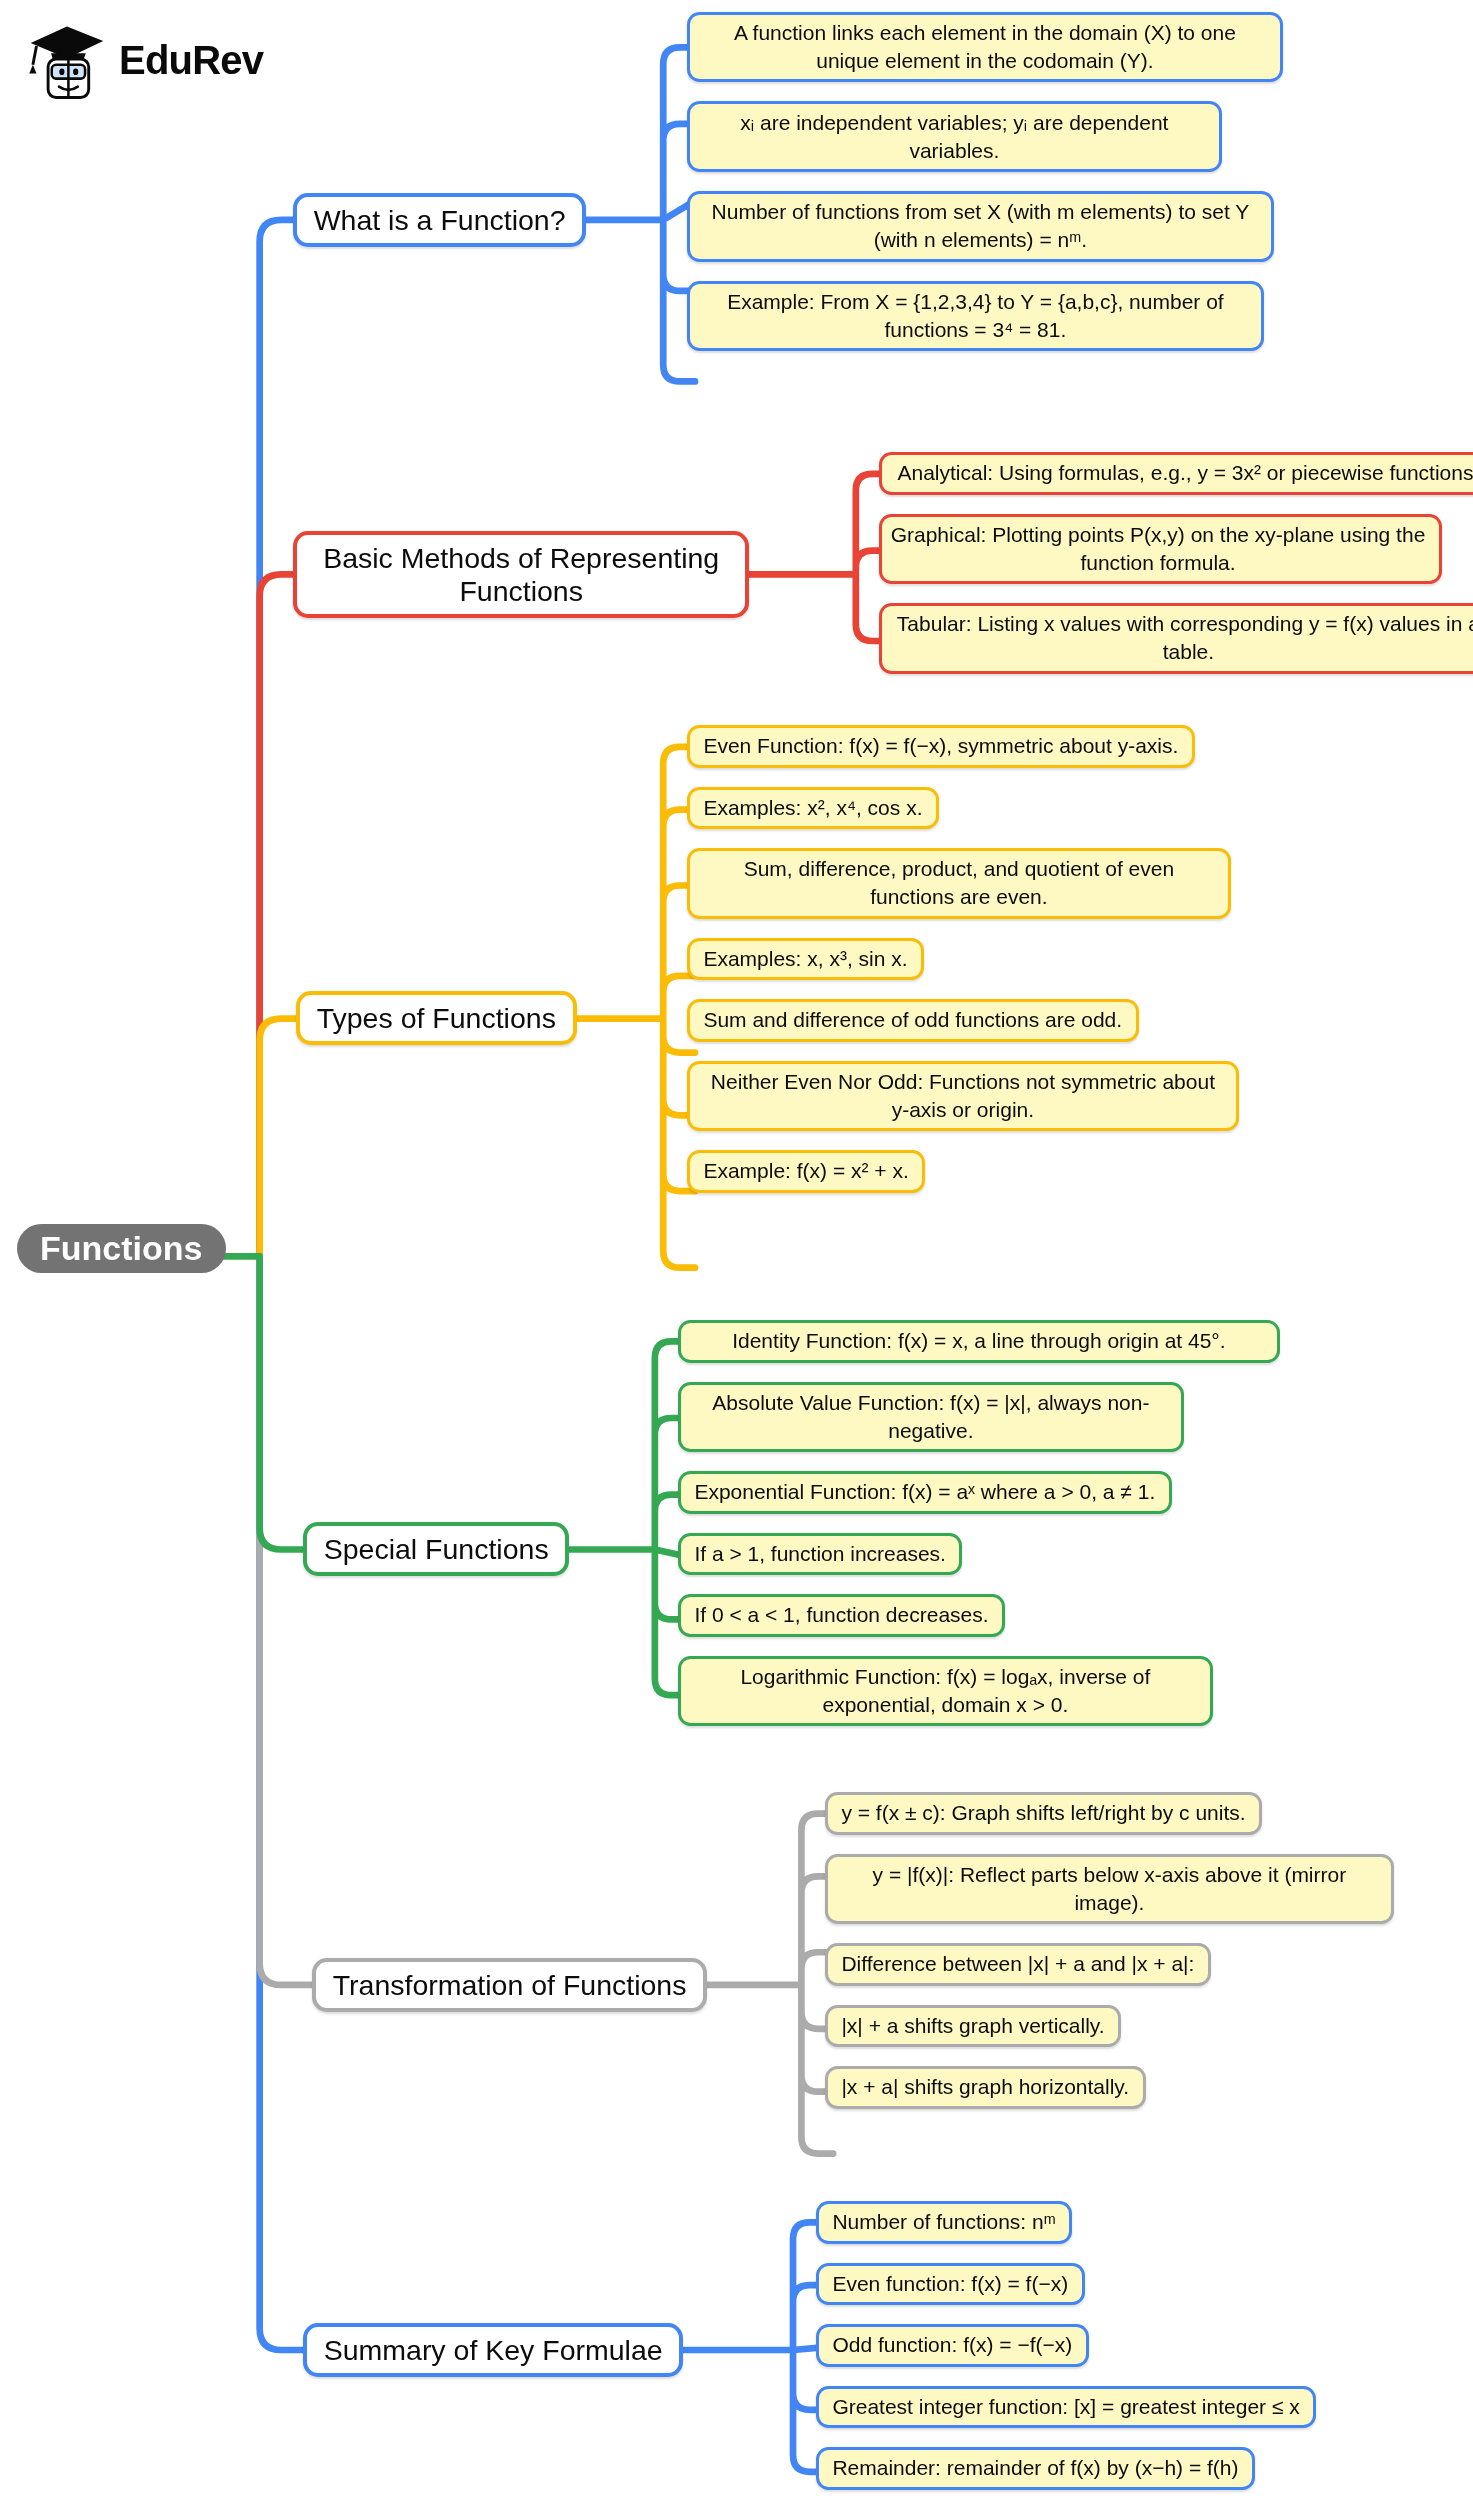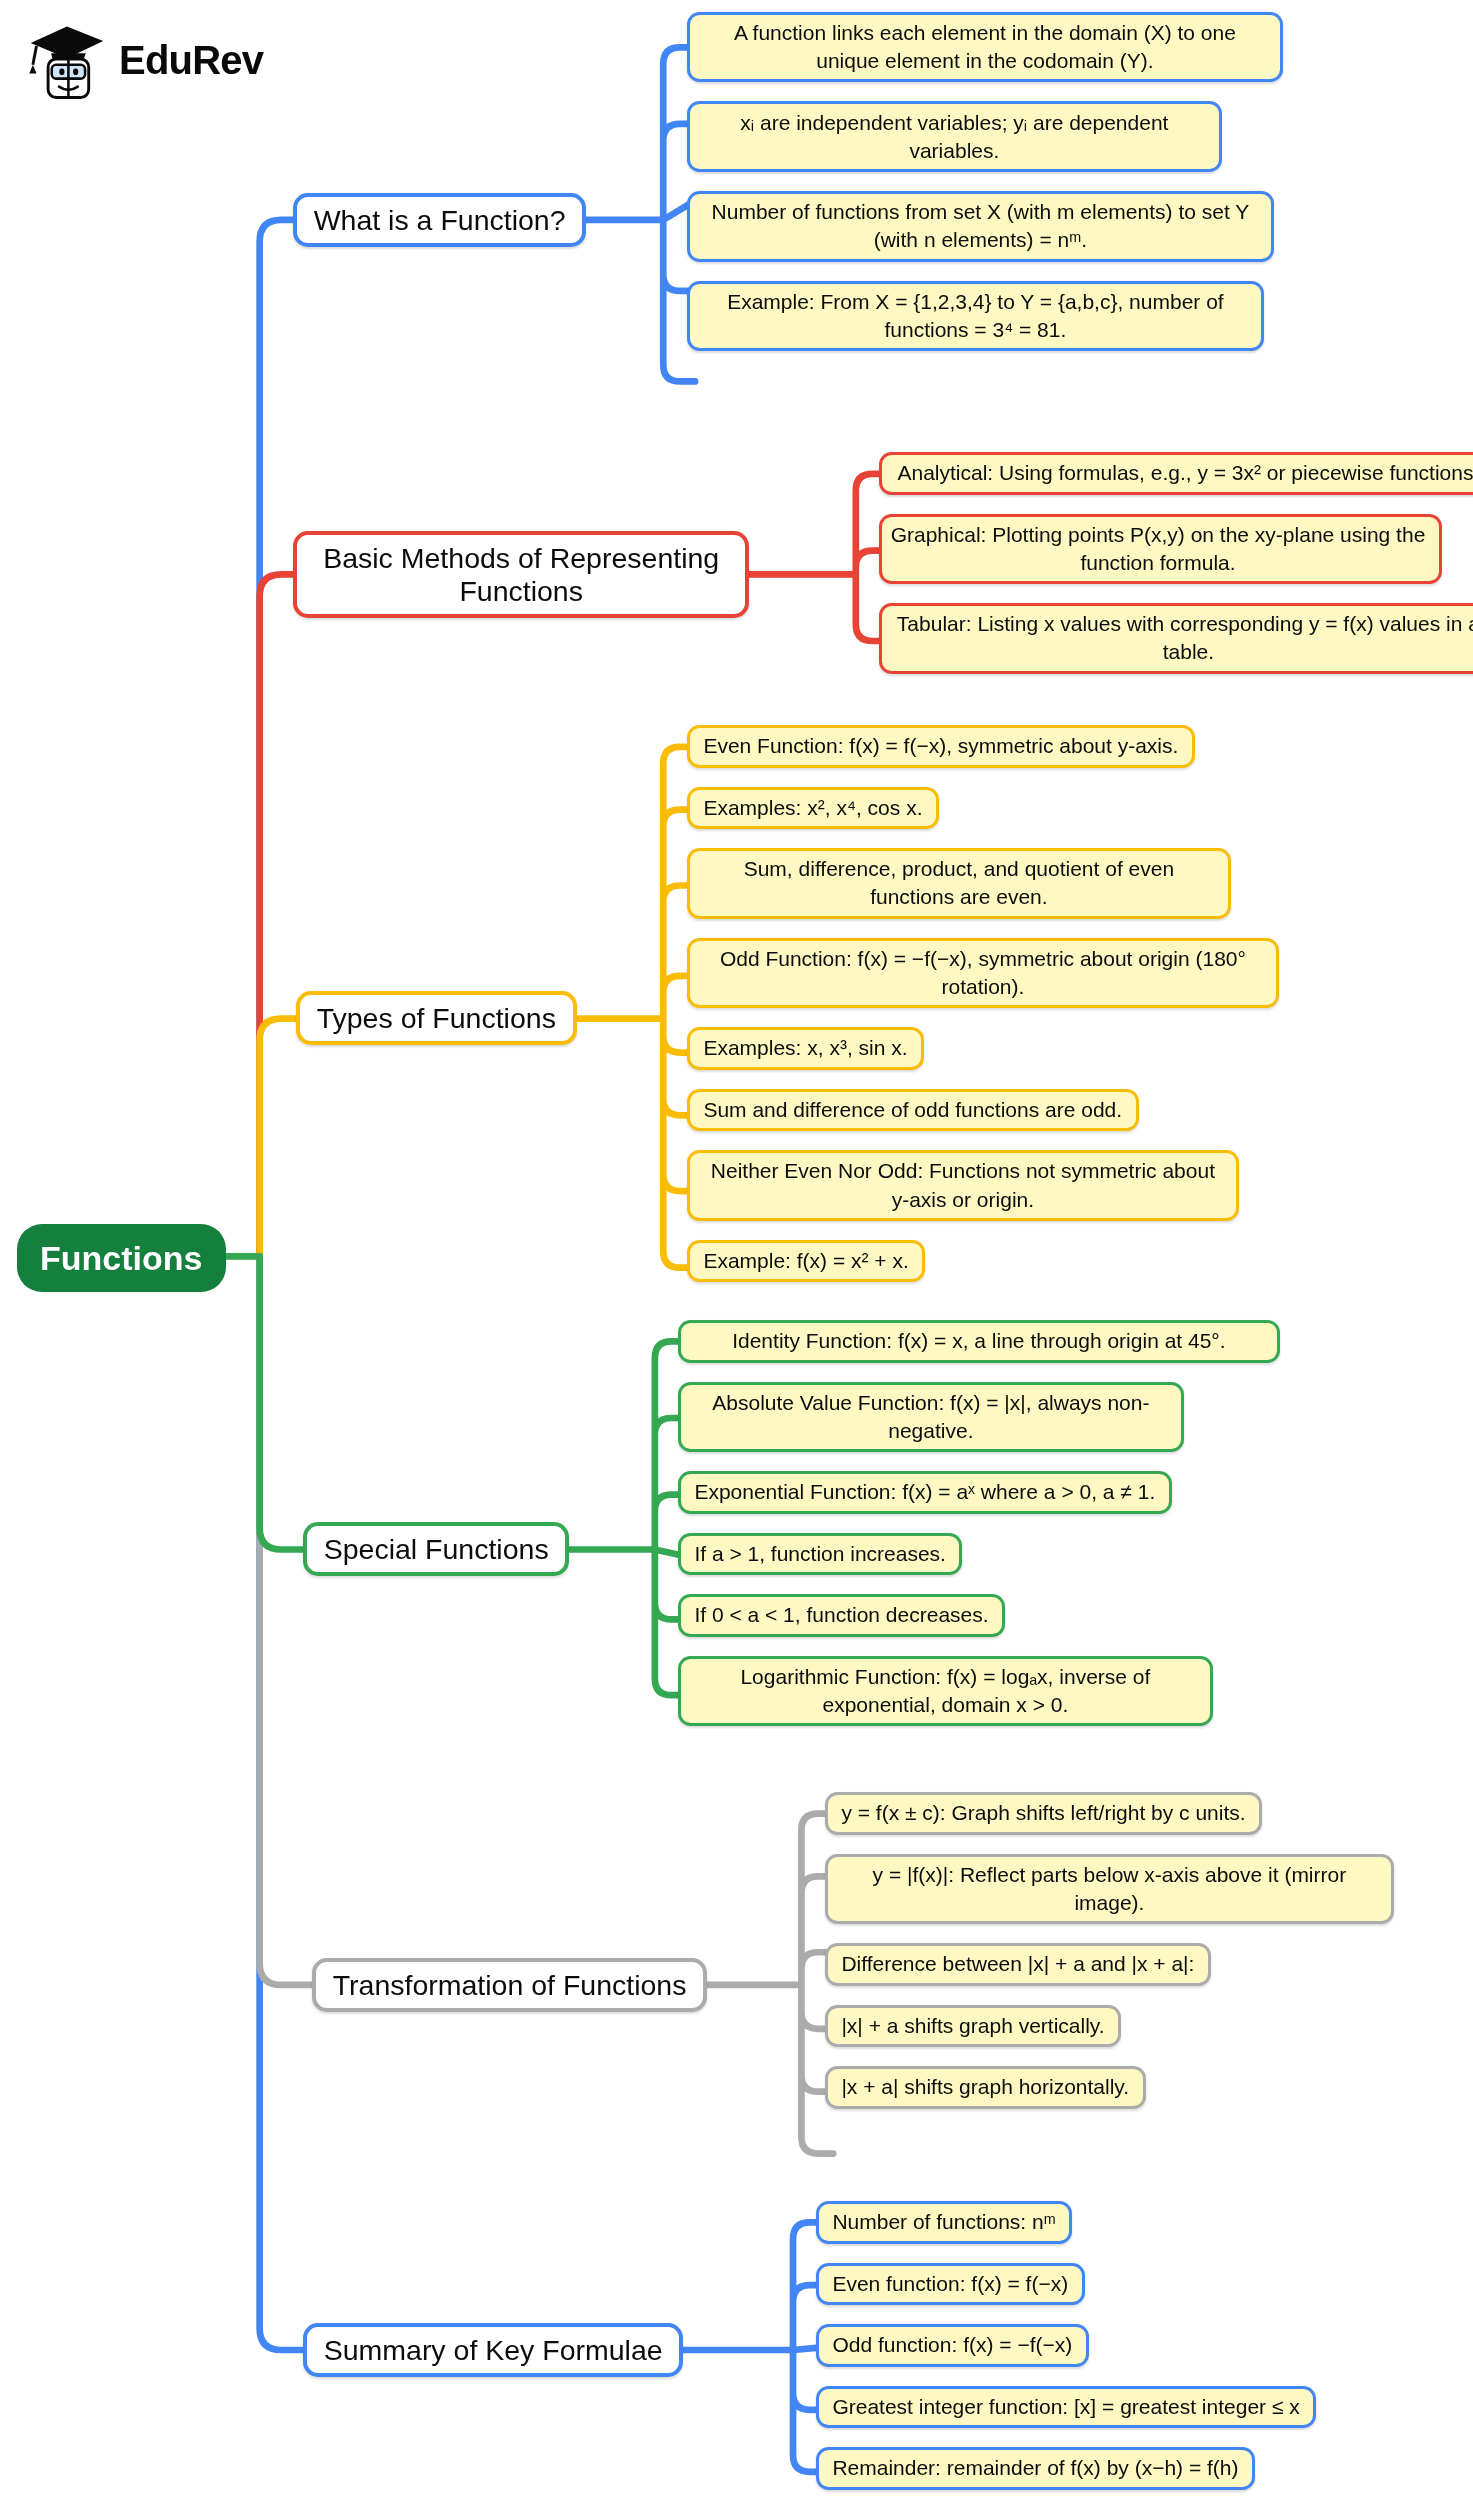--- a/index.html
+++ b/index.html
@@ -4,22 +4,22 @@
 <style>
   html,body{margin:0;padding:0;background:#ffffff;}
   #canvas{
     position:relative;width:1473px;height:2512px;overflow:hidden;background:#ffffff;
     font-family:"Liberation Sans","DejaVu Sans",sans-serif;color:#111;
   }
   #connectors{position:absolute;left:0;top:0;z-index:0;}
   .logo{position:absolute;left:22px;top:16.7px;display:flex;align-items:center;gap:10px;z-index:2;}
   .logo-text{font-size:40px;font-weight:bold;letter-spacing:-0.8px;color:#0a0a0a;}
   .root-node{
-    position:absolute;left:16.7px;top:1224px;width:209px;height:68px;z-index:2;
-    background:#15803d;color:#fff;border-radius:25px;
+    position:absolute;left:16.7px;top:1224px;width:209px;height:49px;z-index:2;
+    background:#737373;color:#fff;border-radius:25px;
     display:flex;align-items:center;justify-content:center;
     font-size:34px;font-weight:bold;
   }
   .branch-label{
     position:absolute;z-index:1;background:#fff;border:4.2px solid #888;border-radius:15px;
     padding:6.7px 16.7px;font-size:28.5px;color:#0c0c0c;text-align:center;
     white-space:nowrap;box-shadow:0 1.7px 2.5px rgba(0,0,0,0.14);
   }
   .branch-label.wrap{white-space:normal;}
   .leaf-col{
@@ -81,21 +81,20 @@
   <div class="leaf-col" style="left:879px;top:452px;">
     <div class="leaf" style="width: 586px; border-color: rgb(233, 67, 53);">Analytical: Using formulas, e.g., y = 3x² or piecewise functions.</div>
     <div class="leaf" style="width: 536px; border-color: rgb(233, 67, 53); padding-left: 8px;">Graphical: Plotting points P(x,y) on the xy-plane using the function formula.</div>
     <div class="leaf" style="width: 586px; border-color: rgb(233, 67, 53);">Tabular: Listing x values with corresponding y = f(x) values in a table.</div>
   </div>
 
   <div class="leaf-col" style="left:687px;top:725px;">
     <div class="leaf nw" style="border-color: rgb(251, 188, 5);">Even Function: f(x) = f(−x), symmetric about y-axis.</div>
     <div class="leaf nw" style="border-color: rgb(251, 188, 5);">Examples: x², x⁴, cos x.</div>
     <div class="leaf" style="width: 511px; border-color: rgb(251, 188, 5);">Sum, difference, product, and quotient of even functions are even.</div>
-    <div class="leaf" style="width: 559px; border-color: rgb(251, 188, 5);">Odd Function: f(x) = −f(−x), symmetric about origin (180° rotation).</div>
     <div class="leaf nw" style="border-color: rgb(251, 188, 5);">Examples: x, x³, sin x.</div>
     <div class="leaf nw" style="border-color: rgb(251, 188, 5);">Sum and difference of odd functions are odd.</div>
     <div class="leaf" style="width: 519px; border-color: rgb(251, 188, 5);">Neither Even Nor Odd: Functions not symmetric about y-axis or origin.</div>
     <div class="leaf nw" style="border-color: rgb(251, 188, 5);">Example: f(x) = x² + x.</div>
   </div>
 
   <div class="leaf-col" style="left:678px;top:1320px;">
     <div class="leaf" style="width: 569px; border-color: rgb(52, 168, 83);">Identity Function: f(x) = x, a line through origin at 45°.</div>
     <div class="leaf" style="width: 473px; border-color: rgb(52, 168, 83);">Absolute Value Function: f(x) = |x|, always non-negative.</div>
     <div class="leaf nw" style="border-color: rgb(52, 168, 83);">Exponential Function: f(x) = aˣ where a &gt; 0, a ≠ 1.</div>

